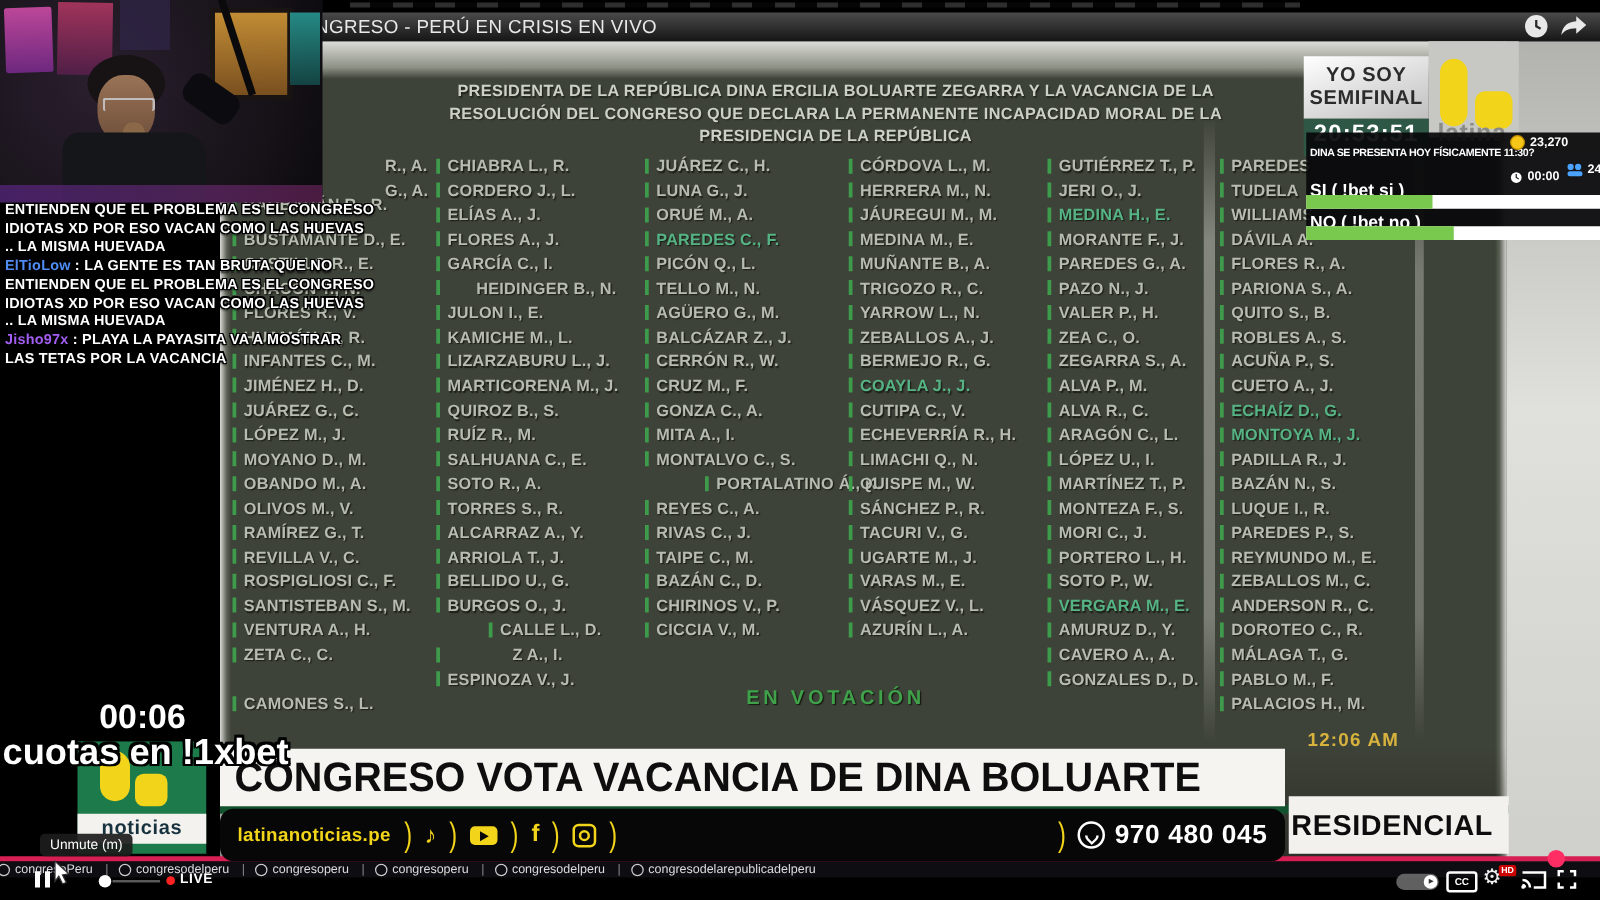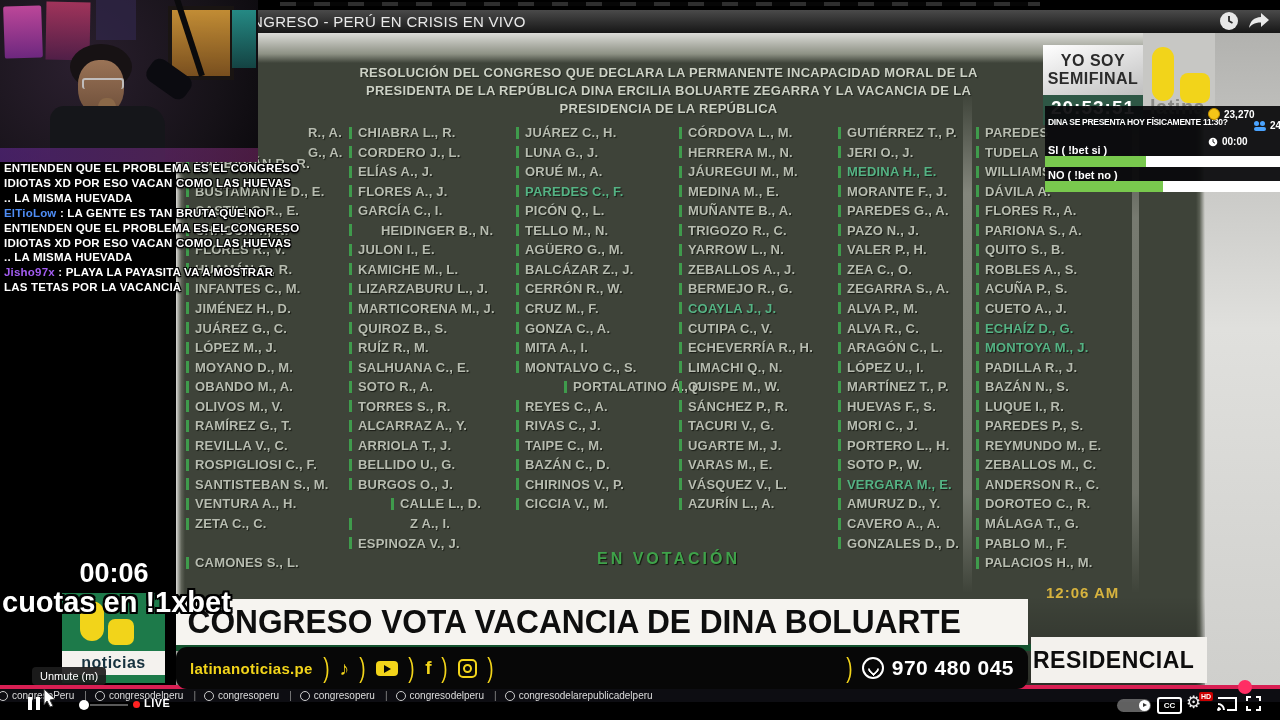--- a/index.html
+++ b/index.html
@@ -103,21 +103,21 @@
   #prediction{left:1045px;top:106px;width:235px;height:86px;background:rgba(9,9,11,.93);z-index:6;}
   #pred-q{position:absolute;left:3px;top:11px;width:160px;font-size:8.5px;font-weight:bold;
     color:#fff;letter-spacing:-.3px;white-space:nowrap;}
   .pred-stat{position:absolute;left:163px;display:flex;align-items:center;gap:4px;
     color:#fff;font-size:10px;font-weight:bold;}
   .coin{width:10px;height:10px;border-radius:50%;background:#f5c518;border:1px solid #c49000;}
   .users-ic{width:12px;height:10px;position:relative;}
   .users-ic i{position:absolute;width:5px;height:5px;border-radius:50%;background:#4aa3ff;top:0;}
   .users-ic i:nth-child(1){left:0;}.users-ic i:nth-child(2){left:6px;}
   .users-ic b{position:absolute;width:12px;height:4px;border-radius:2px;background:#4aa3ff;top:6px;left:0;}
-  .pred-label{position:absolute;left:3px;font-size:11px;font-weight:bold;color:#fff;white-space:nowrap;}
+  .pred-label{position:absolute;left:3px;font-size:14px;font-weight:bold;color:#fff;white-space:nowrap;}
   .pred-bar{position:absolute;left:0;width:235px;height:11px;background:#fff;}
   .pred-fill{height:100%;background:#79c94e;}
 
   
   #green-strip{left:176px;top:644px;width:1031px;height:7px;background:#14532f;z-index:4;}
   #banner{left:176px;top:599px;width:852px;height:46px;background:#f6f4f0;z-index:4;
     display:flex;align-items:center;}
   #banner span{font-size:33px;font-weight:bold;color:#0e0e0e;letter-spacing:0;
     transform:scaleX(.96);transform-origin:left;padding-left:12px;white-space:nowrap;}
   #socialbar{left:176px;top:647px;width:852px;height:42px;background:#070707;border-radius:11px;
@@ -204,22 +204,22 @@
   <div class="abs" id="video-title">CONGRESO - PERÚ EN CRISIS EN VIVO</div>
   <svg class="abs" id="clock-ic" width="20" height="20" viewBox="0 0 20 20">
       <circle cx="10" cy="10" r="9" fill="#e8e8e8"></circle>
       <path d="M10 5v5l3.5 2" stroke="#2a2a2a" stroke-width="1.8" fill="none"></path>
     </svg>
   <svg class="abs" id="share-ic" width="22" height="18" viewBox="0 0 22 18">
       <path d="M13 1l8 7-8 7v-4.5C6 10.5 3 13 1 16 2 9 6 5.5 13 5V1z" fill="#e8e8e8"></path>
     </svg>
 
   <div class="abs" id="resolution">
+    <div>PRESIDENTA DE LA REPÚBLICA DINA ERCILIA BOLUARTE ZEGARRA Y LA VACANCIA DE LA</div>
     <div>RESOLUCIÓN DEL CONGRESO QUE DECLARA LA PERMANENTE INCAPACIDAD MORAL DE LA</div>
-    <div>PRESIDENTA DE LA REPÚBLICA DINA ERCILIA BOLUARTE ZEGARRA Y LA VACANCIA DE LA</div>
     <div>PRESIDENCIA DE LA REPÚBLICA</div>
   </div>
 
   <div id="names-layer">
       <div class="vote-name" style="left: 186px; top: 123px;">
         <span class="tick"></span>
         <span style="margin-left: 113px;">R., A.</span>
       </div>
       <div class="vote-name" style="left: 186px; top: 142.55px;">
         <span class="tick"></span>
@@ -604,21 +604,21 @@
       <div class="vote-name" style="left: 838px; top: 357.6px;">
         <span class="tick"></span>
         <span>LÓPEZ U., I.</span>
       </div>
       <div class="vote-name" style="left: 838px; top: 377.15px;">
         <span class="tick"></span>
         <span>MARTÍNEZ T., P.</span>
       </div>
       <div class="vote-name" style="left: 838px; top: 396.7px;">
         <span class="tick"></span>
-        <span>HUEVAS F., S.</span>
+        <span>MONTEZA F., S.</span>
       </div>
       <div class="vote-name" style="left: 838px; top: 416.25px;">
         <span class="tick"></span>
         <span>MORI C., J.</span>
       </div>
       <div class="vote-name" style="left: 838px; top: 435.8px;">
         <span class="tick"></span>
         <span>PORTERO L., H.</span>
       </div>
       <div class="vote-name" style="left: 838px; top: 455.35px;">
@@ -777,21 +777,21 @@
   <div class="abs wm-bar" style="background:#f2d41a;"></div>
   <div class="abs wm-sq" style="background:#f2d41a;"></div>
   <div class="abs" id="wm-text">latina</div>
 
   <div class="abs" id="prediction">
     <div id="pred-q">DINA SE PRESENTA HOY FÍSICAMENTE 11:30?</div>
     <div class="pred-stat" style="top:2px;">
       <span class="coin"></span>
       <span>23,270</span>
     </div>
-    <div class="pred-stat" style="top:14px;padding-left:46px;">
+    <div class="pred-stat" style="top:24px;padding-left:46px;">
       <span class="users-ic">
           <i></i>
           <i></i>
           <b></b>
         </span>
       <span>24</span>
     </div>
     <div class="pred-stat" style="top:30px;">
       <svg width="10" height="10" viewBox="0 0 10 10">
           <circle cx="5" cy="5" r="4.3" fill="#fff"></circle>

